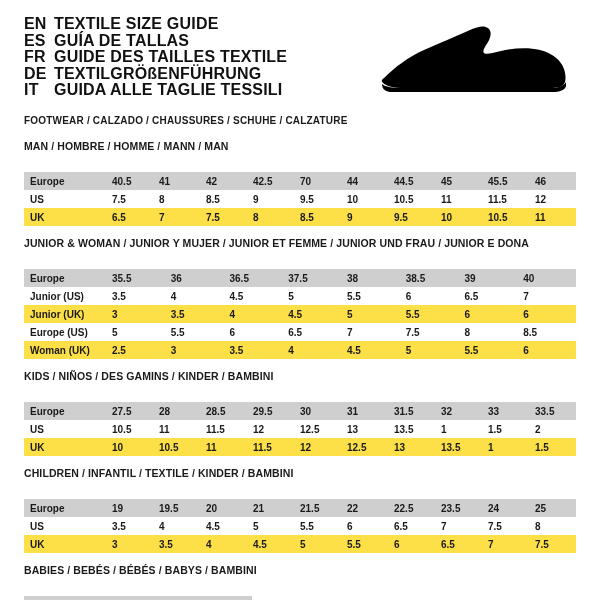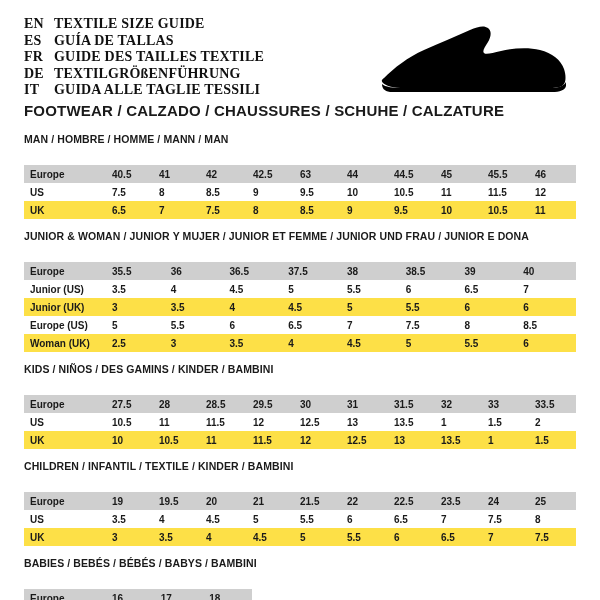--- a/index.html
+++ b/index.html
@@ -20,40 +20,40 @@
   
   .header {
     display: flex;
     align-items: flex-start;
     justify-content: space-between;
   }
   .lang-block {
     display: grid;
     grid-template-columns: 30px auto;
     row-gap: 1px;
-    font-size: 14px;
+    font-size: 16px;
     font-weight: bold;
     letter-spacing: 0.2px;
     line-height: 15.5px;
-    font-family: Liberation Serif, serif;
   }
   .lang-code { color: #111; }
   .lang-text { color: #111; white-space: nowrap; }
 
   .shoe-wrap {
     width: 190px;
     height: 82px;
     position: relative;
     margin-right: 6px;
     margin-top: 4px;
   }
   .shoe-wrap svg { display: block; }
 
   .footwear-line {
-    font-size: 15px;
+    margin-top: 13px;
+    font-size: 10px;
     font-weight: bold;
     letter-spacing: 0.2px;
   }
 
   
   .section { margin-top: 0; }
   .section-title {
     font-size: 10.5px;
     font-weight: bold;
     letter-spacing: 0.1px;
@@ -117,21 +117,21 @@
       <div class="section">
         <div class="section-title">MAN / HOMBRE / HOMME / MANN / MAN</div>
         <table>
           <tbody>
             <tr class="head">
               <td class="label">Europe</td>
               <td>40.5</td>
               <td>41</td>
               <td>42</td>
               <td>42.5</td>
-              <td>63</td>
+              <td>70</td>
               <td>44</td>
               <td>44.5</td>
               <td>45</td>
               <td>45.5</td>
               <td>46</td>
             </tr>
             <tr class="plain">
               <td class="label">US</td>
               <td>7.5</td>
               <td>8</td>

